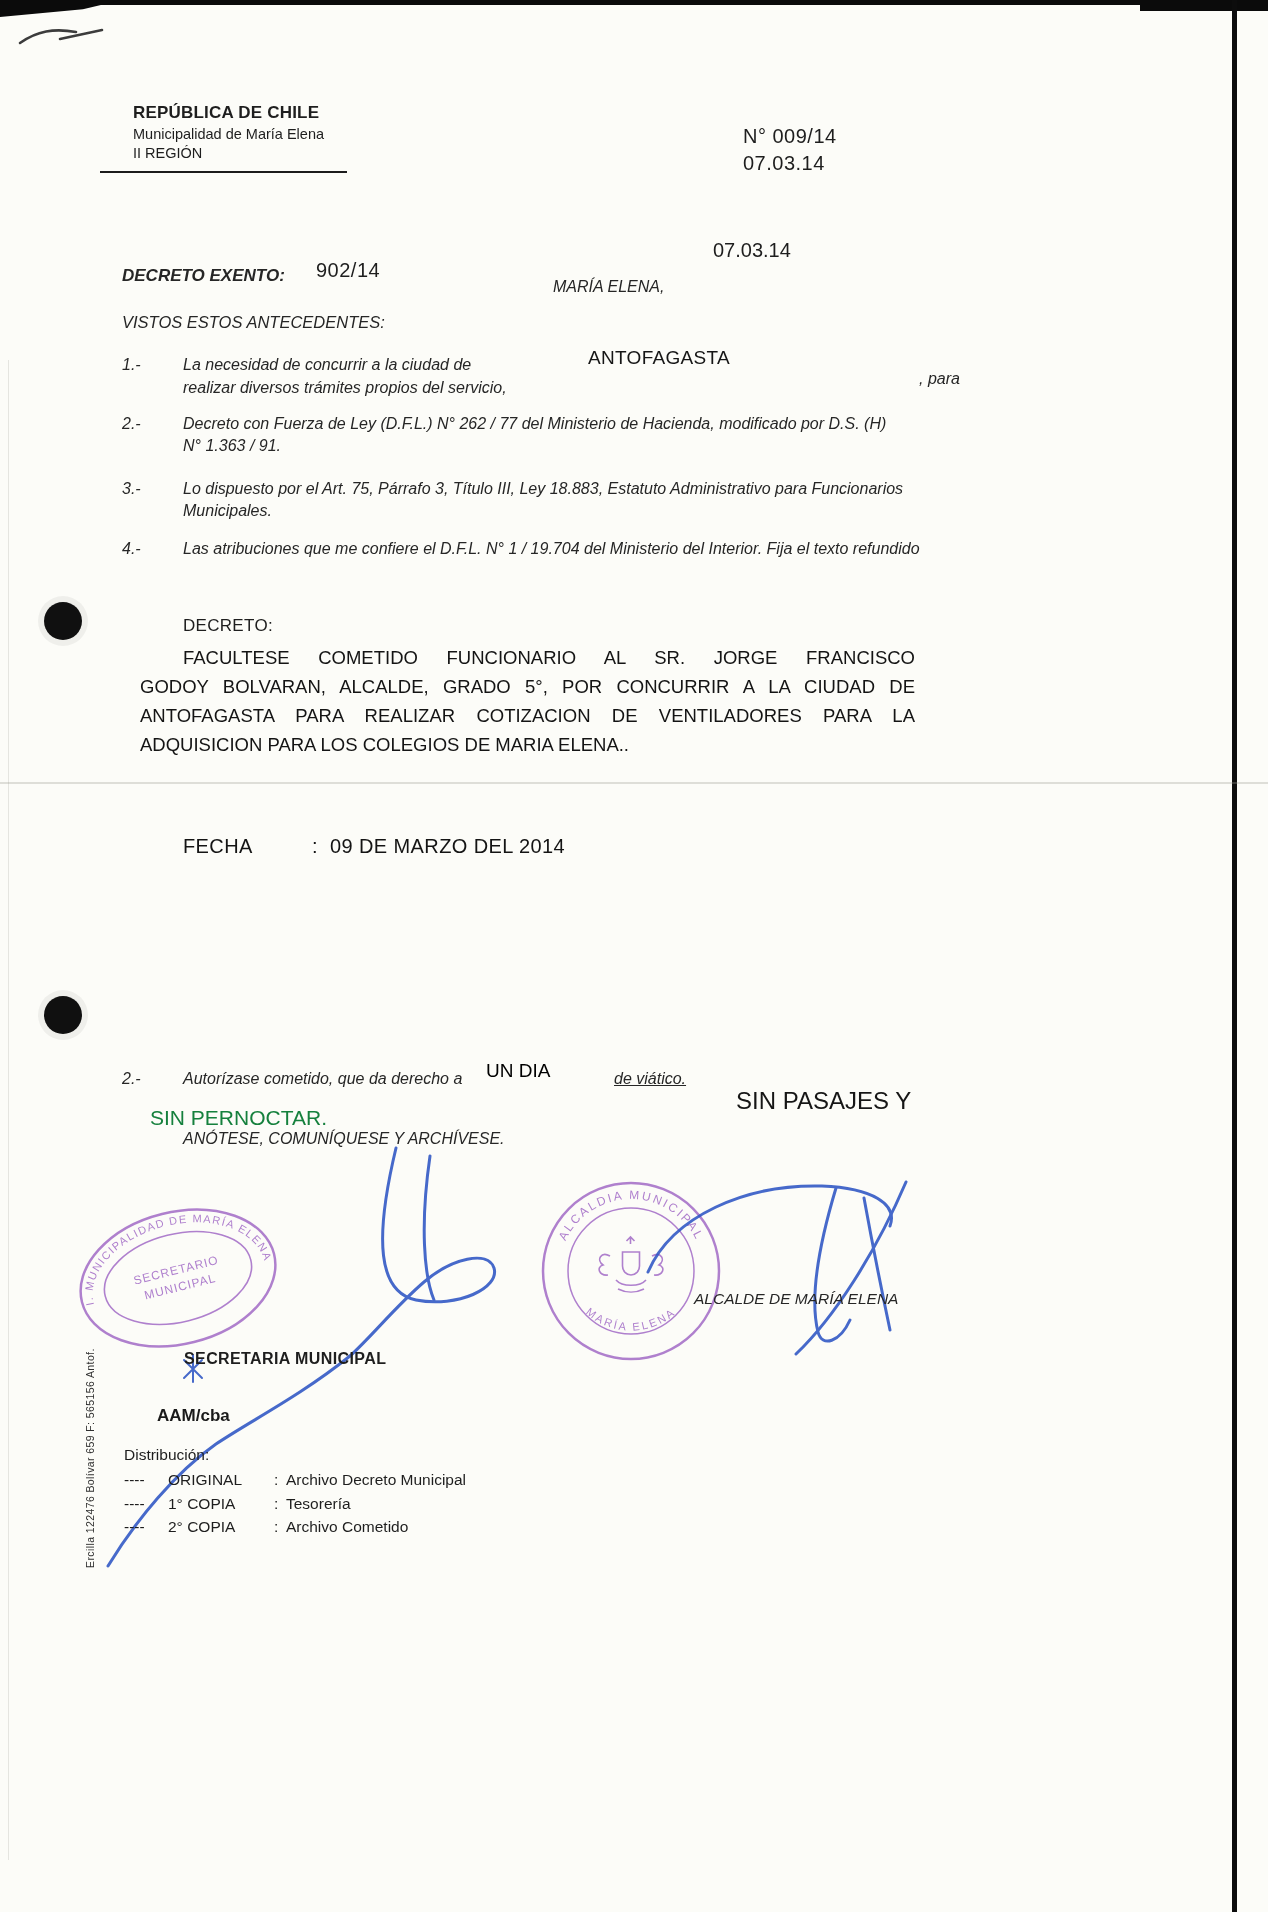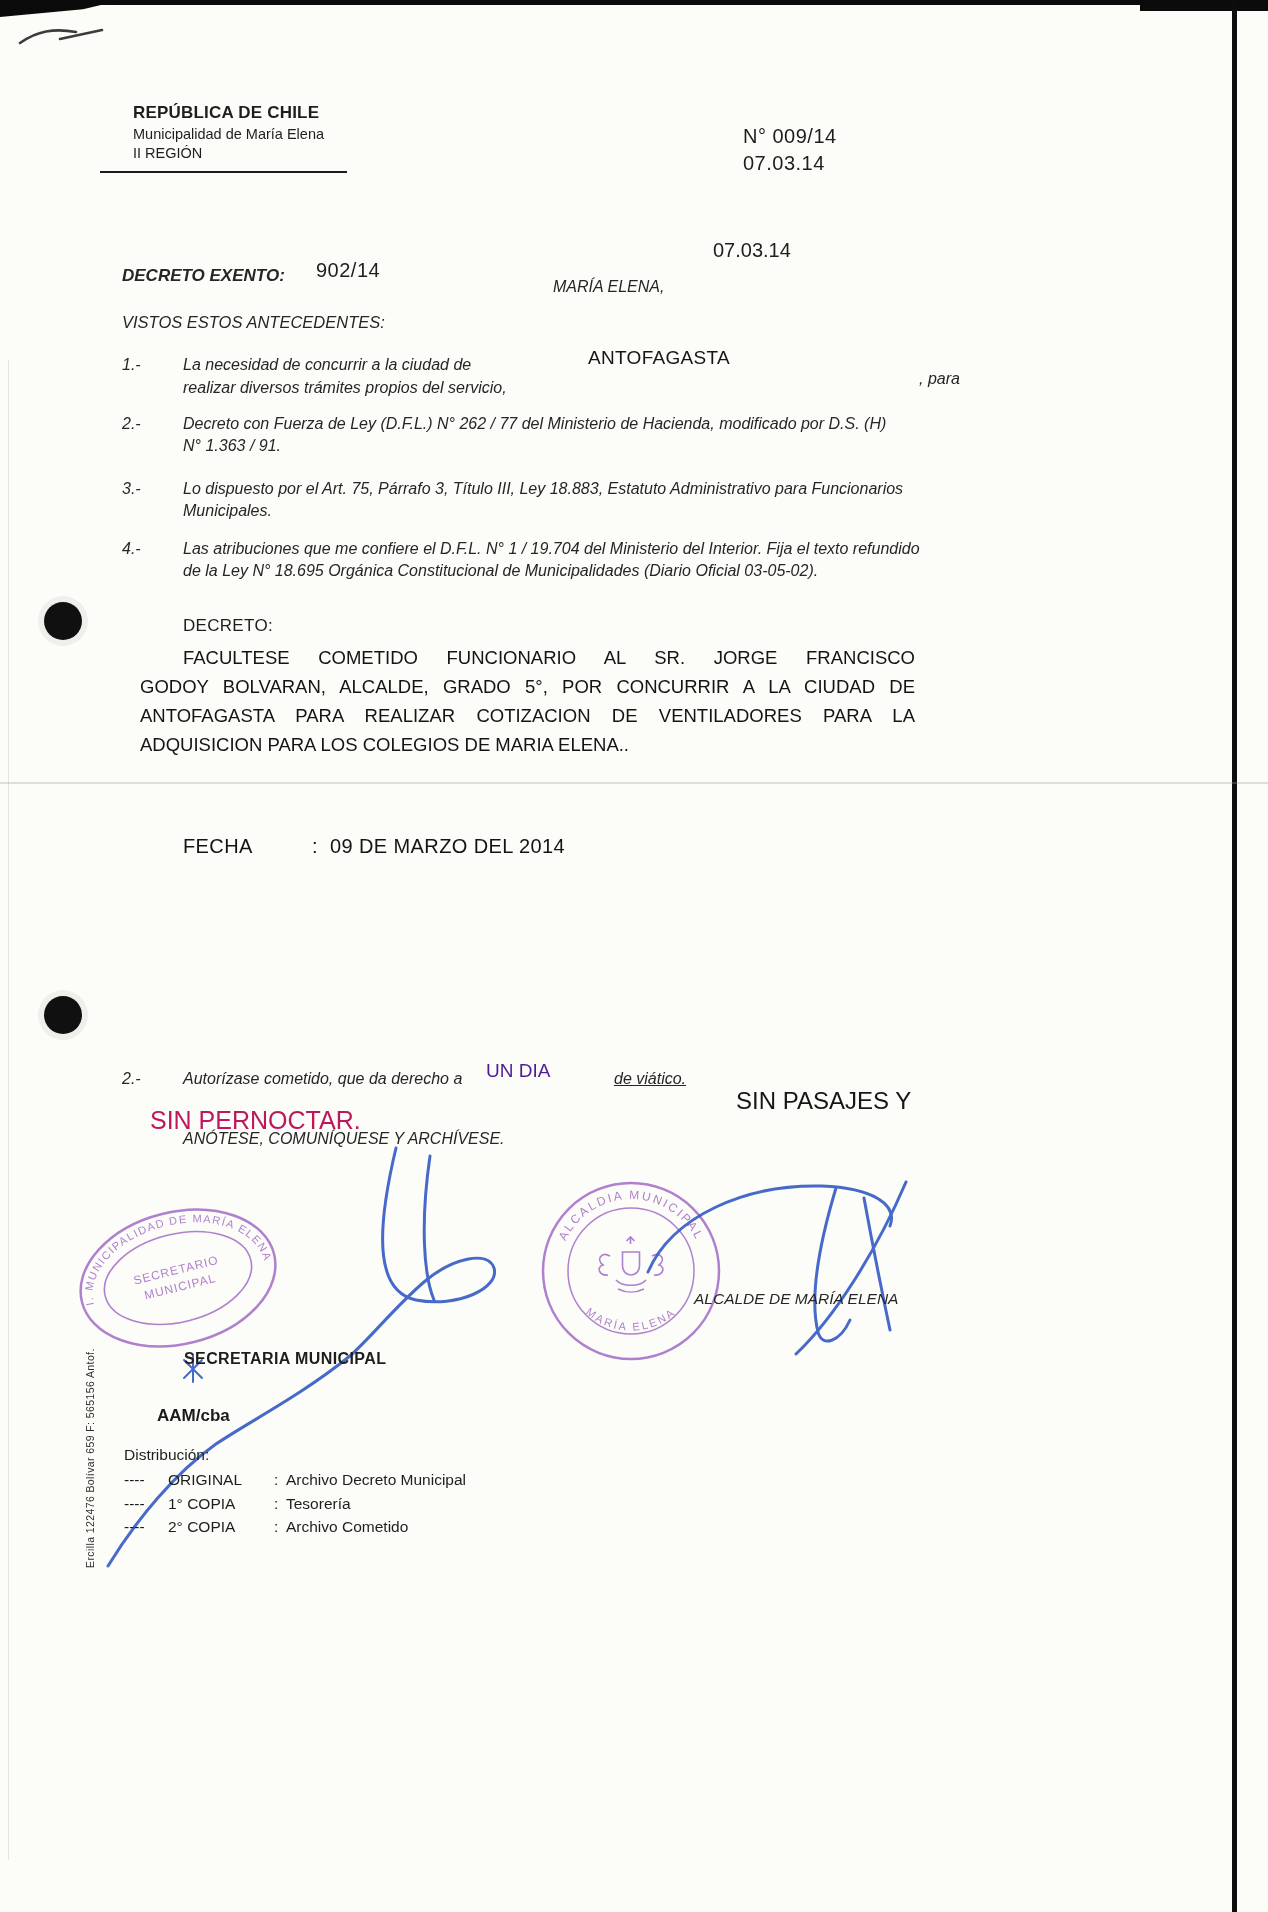--- a/index.html
+++ b/index.html
@@ -53,24 +53,24 @@
   .kv { font-size:20px; letter-spacing:.4px; color:#141414; }
   .fecha-row { left:183px; top:835px; width:600px; }
   .fecha-row .sep { position:absolute; left:129px; top:0; }
   .fecha-row .val { position:absolute; left:147px; top:0; }
   .valor-row { left:183px; top:891px; width:600px; }
   .valor-row .val { position:absolute; left:127px; top:0; }
   
   .auth { left:122px; top:1060px; width:1020px; height:110px; font-size:16px; }
   .auth .num { position:absolute; left:0; top:10px; }
   .auth .pre { position:absolute; left:61px; top:10px; }
-  .auth .fill1 { position:absolute; left:364px; top:0; font-size:19px; color:#4c1d95; }
+  .auth .fill1 { position:absolute; left:364px; top:0; font-size:19px; color:#000000; }
   .auth .mid { position:absolute; left:492px; top:10px;text-decoration:underline; }
   .auth .fill2 { position:absolute; left:614px; top:0; font-size:24px; color:#161616;margin-top:27px; }
-  .auth .fill3 { position:absolute; left:28px; top:46px; font-size:25px; color:#be185d; }
+  .auth .fill3 { position:absolute; left:28px; top:46px; font-size:21px; color:#15803d; }
   .auth .closing { position:absolute; left:61px; top:70px; }
   
   .alcalde-label { left:694px; top:1290px; font-size:15.5px; }
   .secretaria-label { left:184px; top:1350px; font-size:16px; font-weight:bold; letter-spacing:.4px; }
   .stamp-left { left:72px; top:1192px; width:212px; height:172px; }
   .stamp-right { left:538px; top:1178px; width:186px; height:186px; }
   .sig-overlay { left:80px; top:1120px; width:900px; height:470px; pointer-events:none; }
   svg text { font-family:"Liberation Sans", sans-serif; }
   .penmark { left:12px; top:16px; width:100px; height:40px; }
   
@@ -139,21 +139,20 @@
     <div class="body it">
       <div>Lo dispuesto por el Art. 75, Párrafo 3, Título III, Ley 18.883, Estatuto Administrativo para Funcionarios</div>
       <div>Municipales.</div>
     </div>
   </div>
 
   <div class="abs item item4">
     <span class="num it">4.-</span>
     <div class="body it">
       <div>Las atribuciones que me confiere el D.F.L. N° 1 / 19.704 del Ministerio del Interior. Fija el texto refundido</div>
-      <div>de la Ley N° 18.695 Orgánica Constitucional de Municipalidades (Diario Oficial 03-05-02).</div>
     </div>
   </div>
 
   <div class="abs decreto-title">DECRETO:</div>
   <div class="abs decree-body">
     <div class="jline l1">FACULTESE COMETIDO FUNCIONARIO AL SR. JORGE FRANCISCO</div>
     <div class="jline">GODOY BOLVARAN, ALCALDE, GRADO 5°, POR CONCURRIR A LA CIUDAD DE</div>
     <div class="jline">ANTOFAGASTA PARA REALIZAR COTIZACION DE VENTILADORES PARA LA</div>
     <div>ADQUISICION PARA LOS COLEGIOS DE MARIA ELENA..</div>
   </div>

